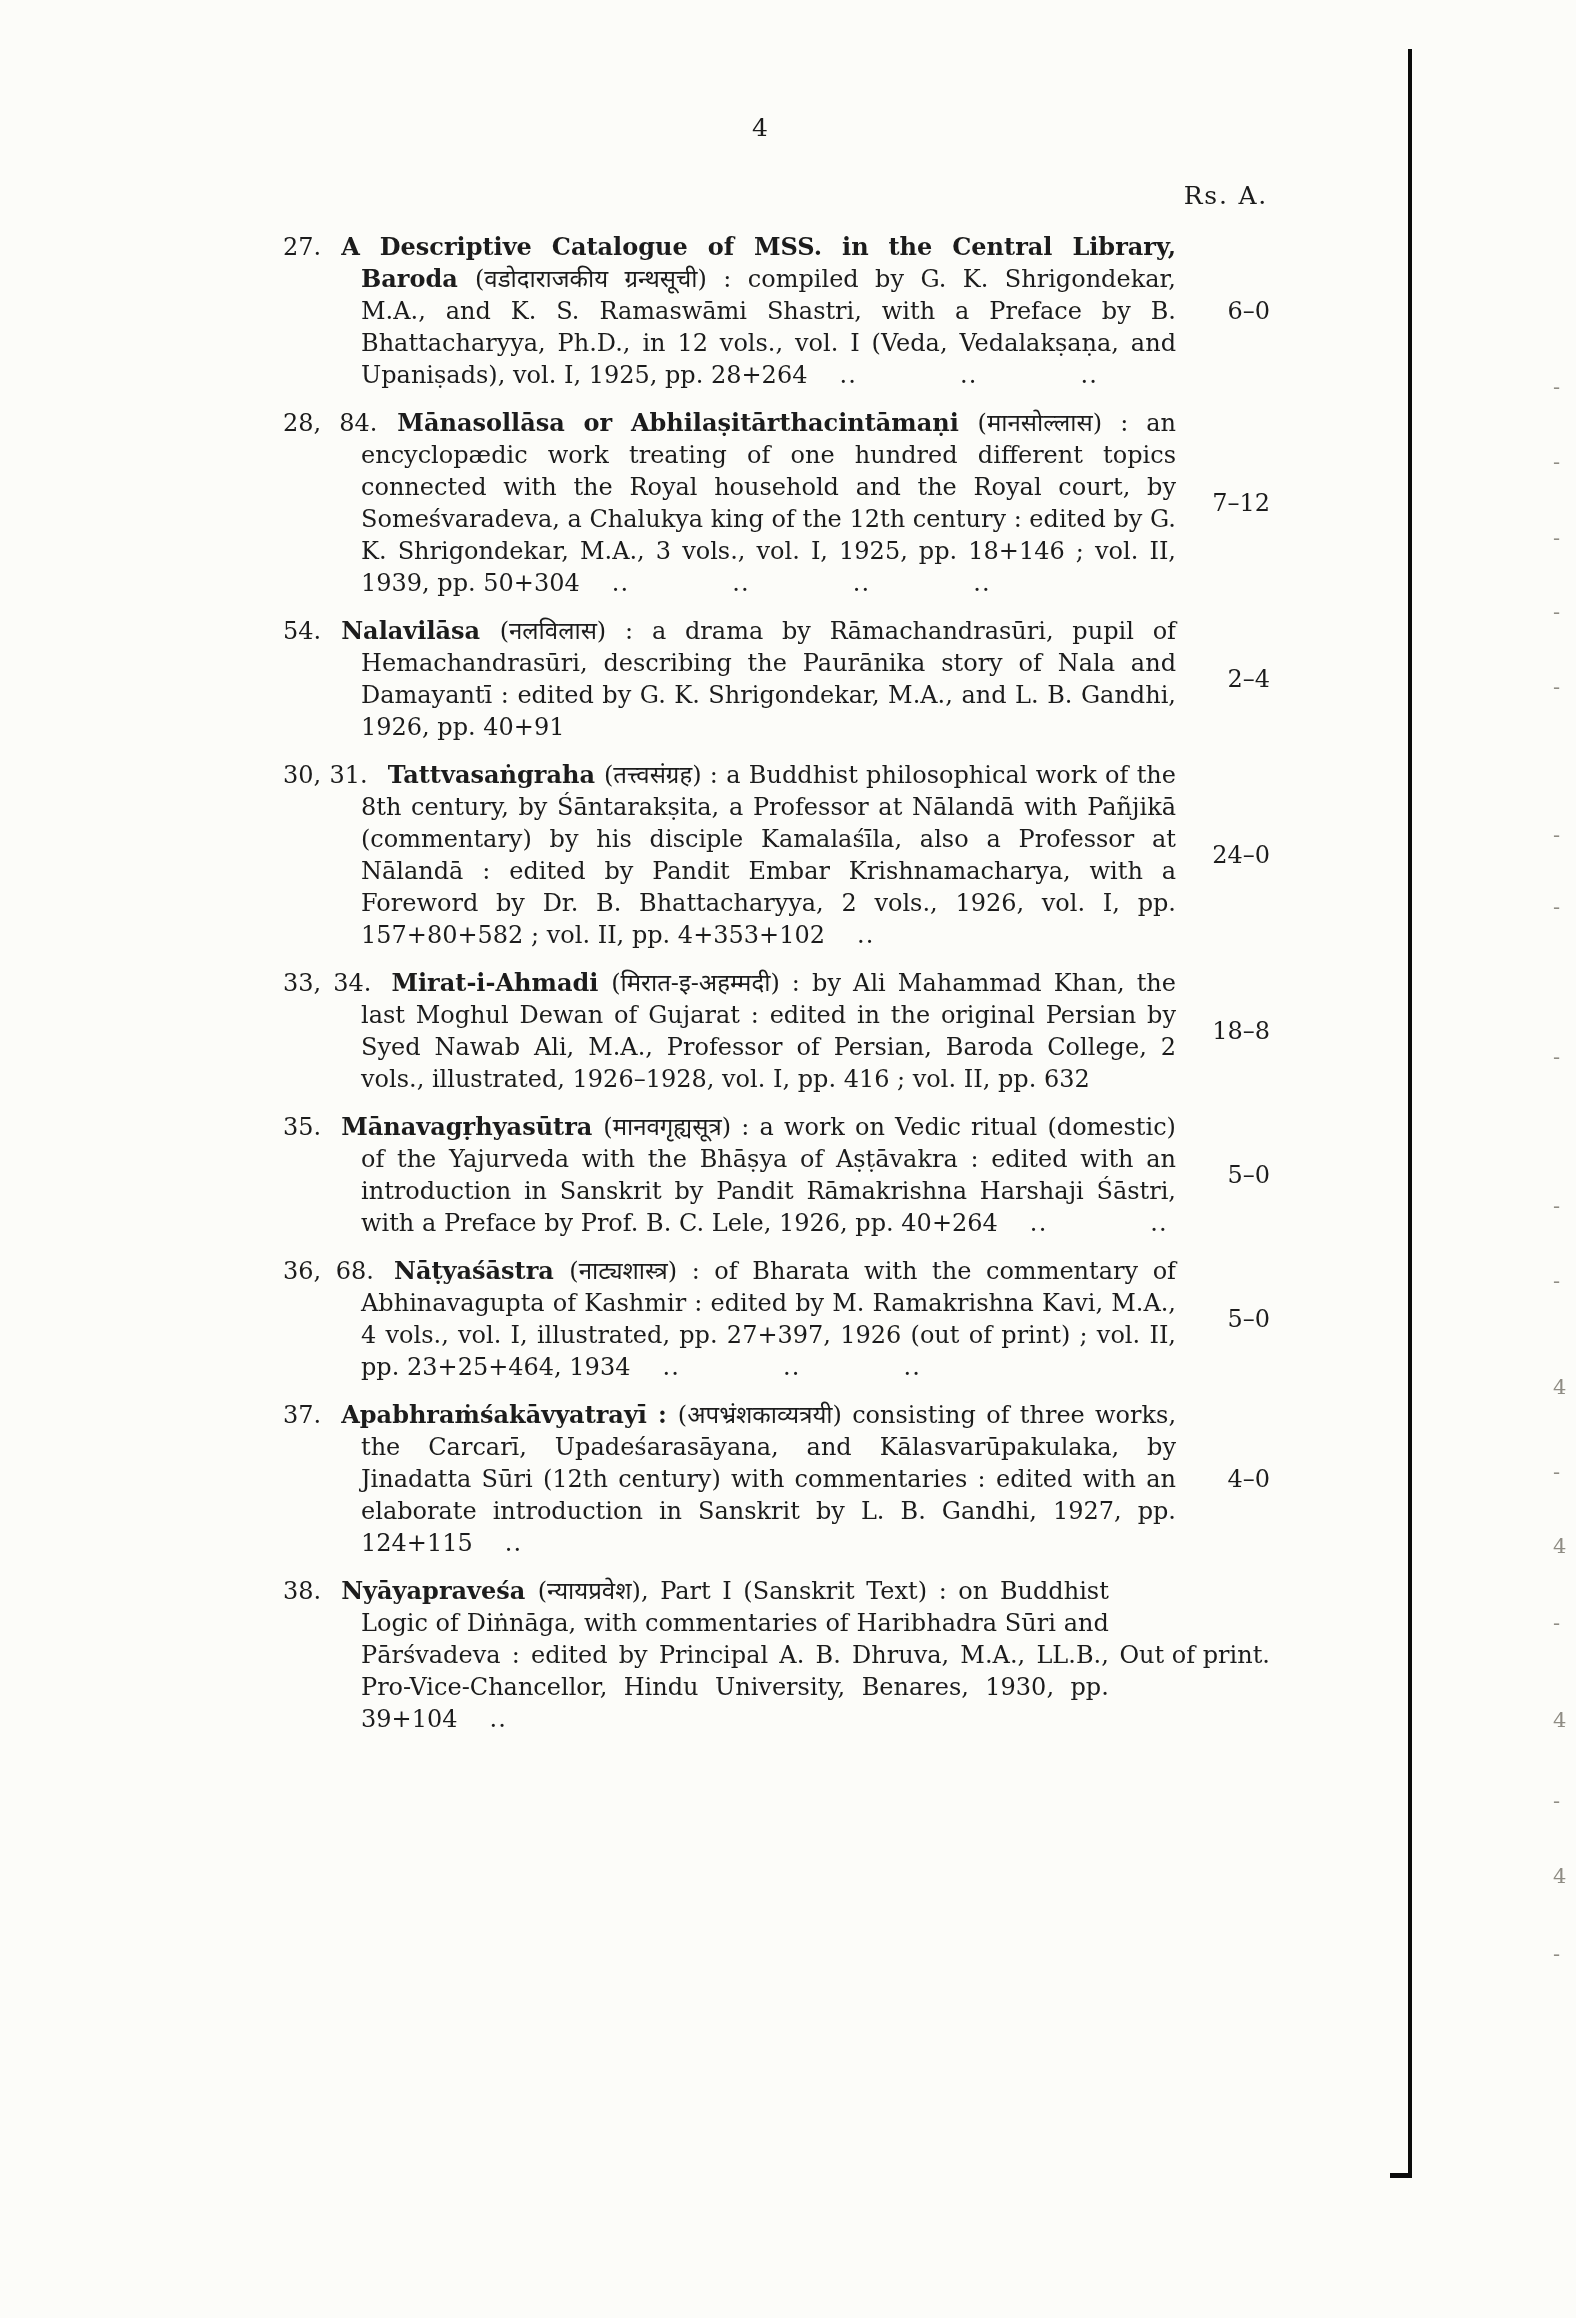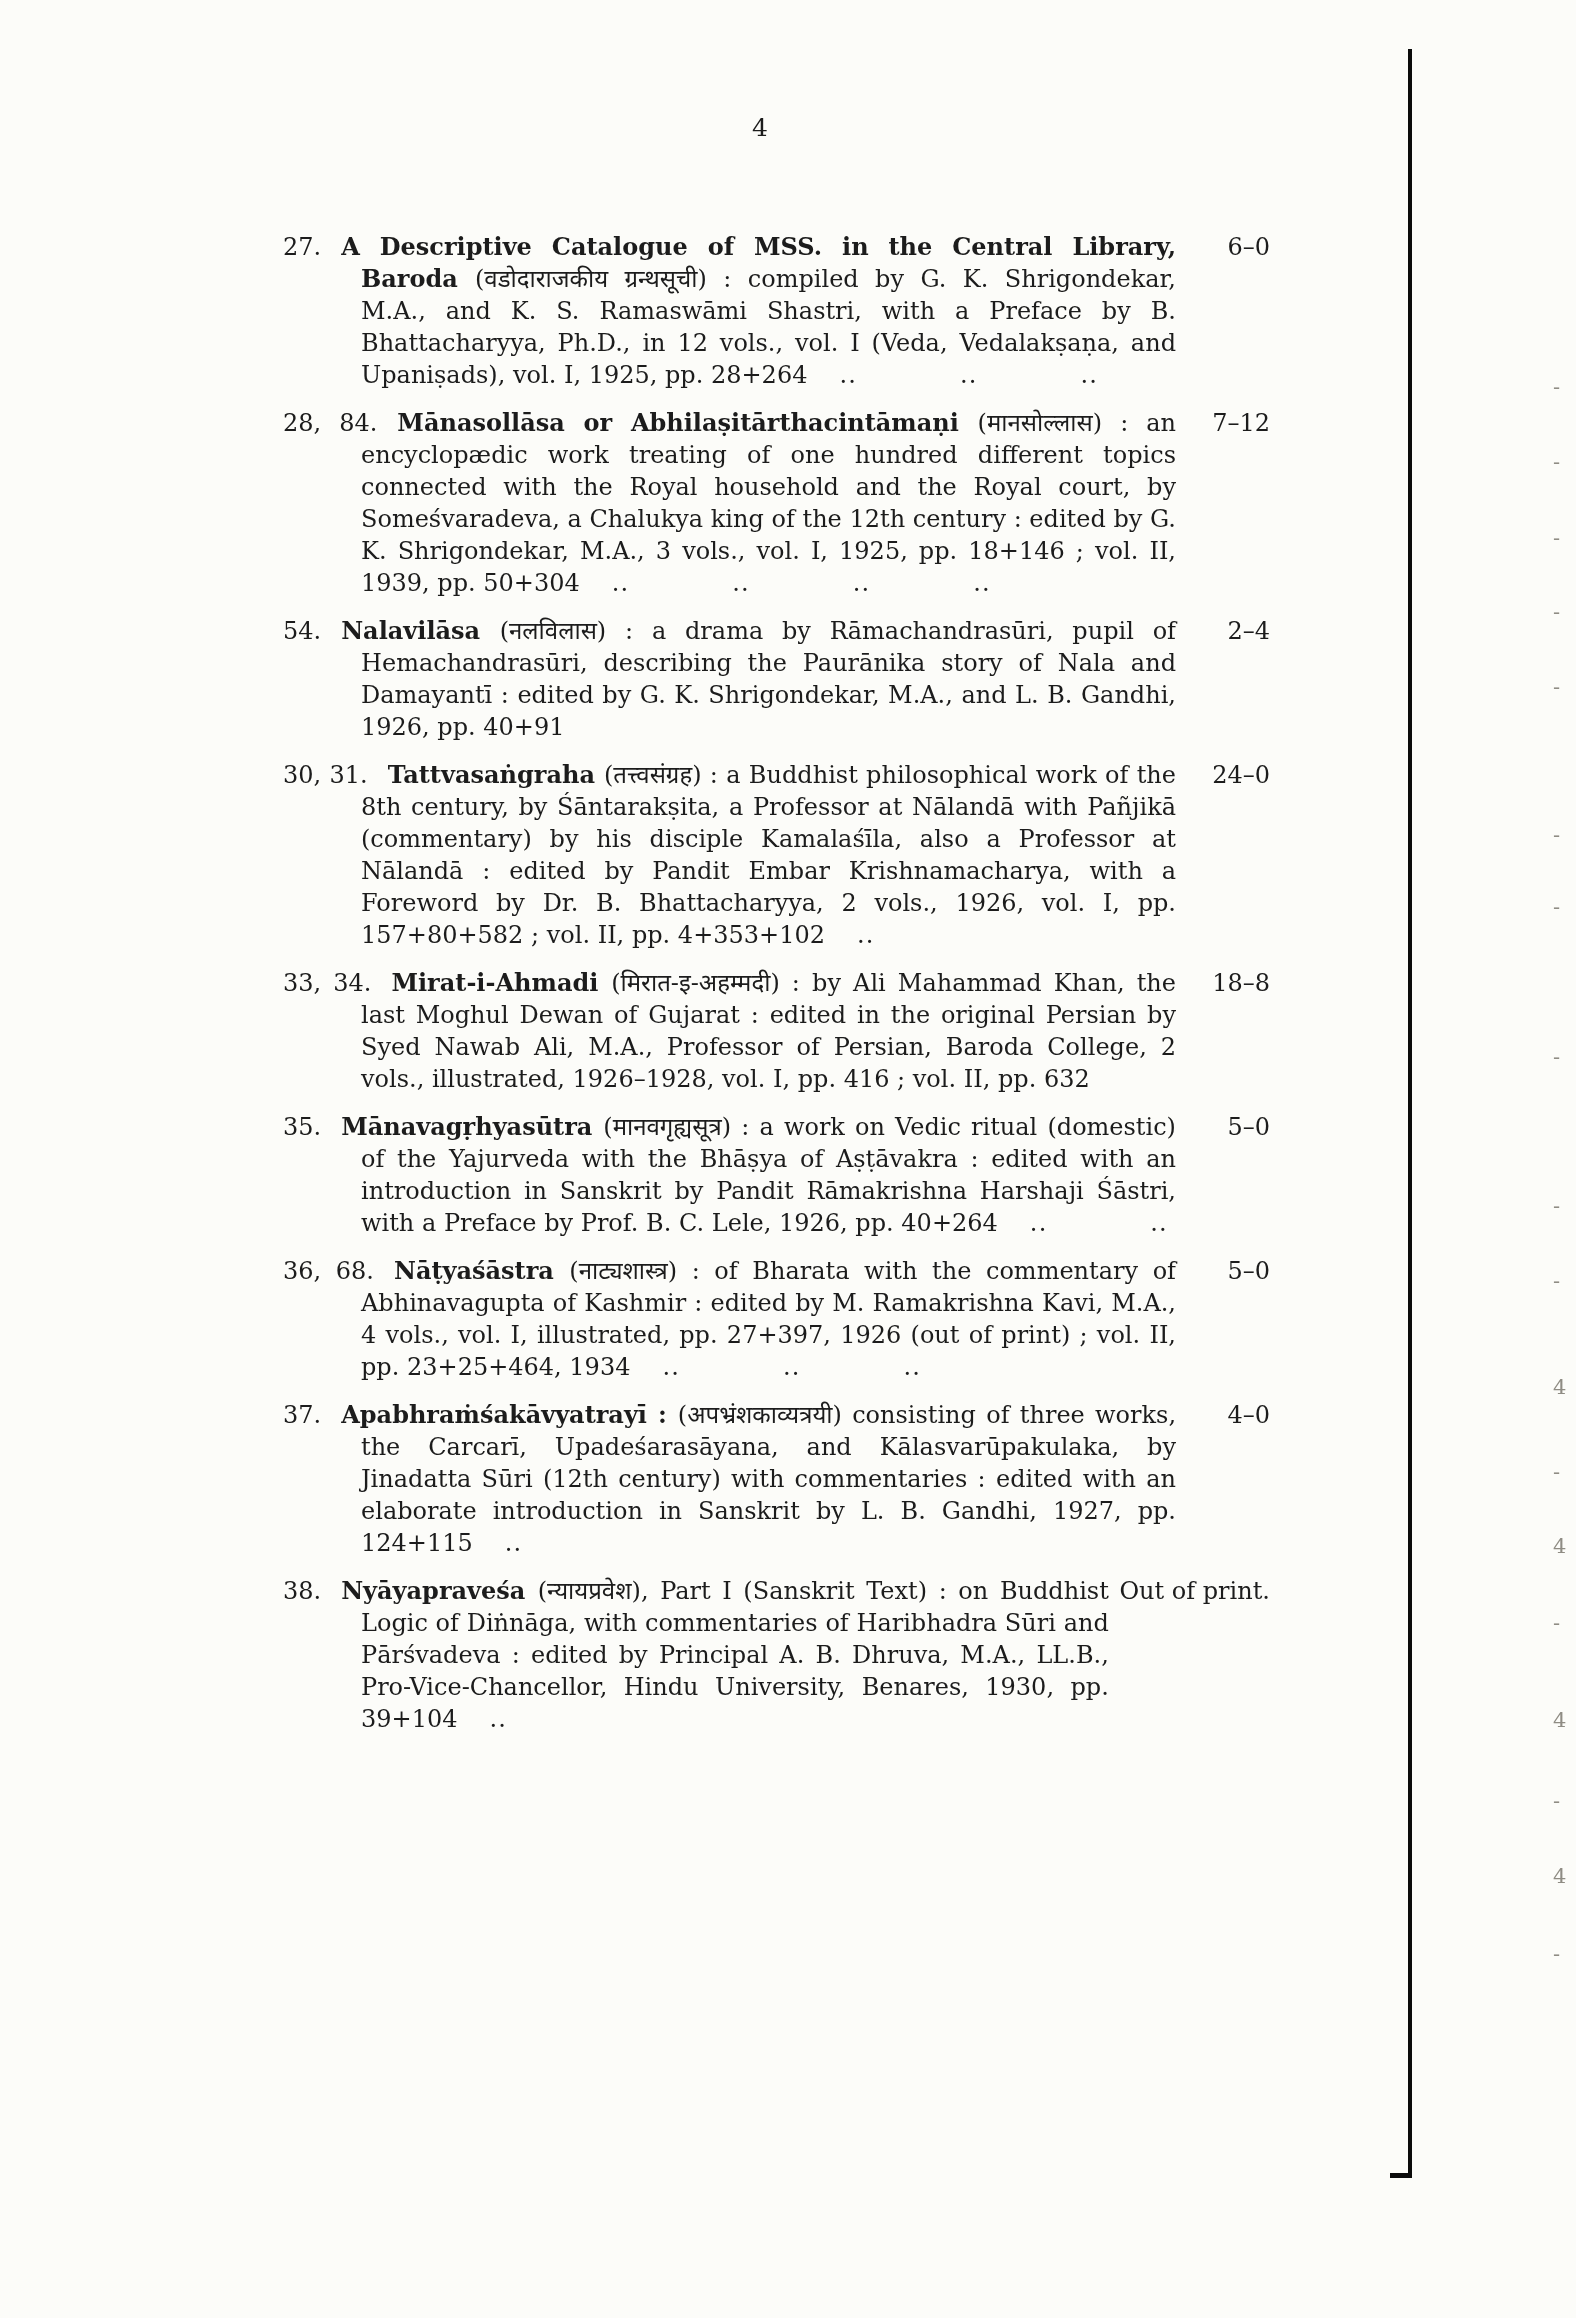--- a/index.html
+++ b/index.html
@@ -16,21 +16,21 @@
     position:absolute; top:113px; left:0; width:1520px;
     text-align:center; font-size:25px;
   }
   .price-header {
     position:absolute; top:181px; left:283px; width:985px;
     text-align:right; font-size:25px; letter-spacing:1.8px;
   }
   .entries {
     position:absolute; top:231px; left:283px; width:987px;
   }
-  .entry { display:flex; align-items:flex-start; margin-bottom:16px; }
+  .entry { display:flex; align-items:center; margin-bottom:16px; }
   .entry-text {
     flex:1 1 auto;
     font-size:24px; line-height:32px;
     text-align:justify;
     padding-left:78px; text-indent:-78px;
   }
   .entry-number { margin-right:20px; white-space:nowrap; }
   .seg-bold { font-weight:700; }
   .seg-italic { }
   .seg-regular { font-weight:400; }
@@ -54,20 +54,21 @@
     font-family:"DejaVu Serif","Liberation Serif",serif;
   }
 </style>
 </head>
 <body>
 
 <div class="page">
 
   <div class="page-number">4</div>
 
+  <div class="price-header">Rs. A.</div>
 
   <div class="entries" id="entries">
       <div class="entry">
         <div class="entry-text"><span class="entry-number">27.</span><span class="seg-bold">A Descriptive Catalogue of MSS. in the Central Library, Baroda </span><span class="seg-regular">(वडोदाराजकीय ग्रन्थसूची) : compiled by G. K. Shrigondekar, M.A., and K. S. Ramaswāmi Shastri, with a Preface by B. Bhattacharyya, Ph.D., in 12 vols., vol. I (Veda, Vedalakṣaṇa, and Upaniṣads), vol. I, 1925, pp. 28+264</span><span class="leader">.. .. ..</span></div>
         <div class="entry-price">6–0</div>
       </div>
       <div class="entry">
         <div class="entry-text"><span class="entry-number">28, 84.</span><span class="seg-bold">Mānasollāsa or Abhilaṣitārthacintāmaṇi </span><span class="seg-regular">(मानसोल्लास) : an encyclopædic work treating of one hundred different topics connected with the Royal household and the Royal court, by Someśvaradeva, a Chalukya king of the 12th century : edited by G. K. Shrigondekar, M.A., 3 vols., vol. I, 1925, pp. 18+146 ; vol. II, 1939, pp. 50+304</span><span class="leader">.. .. .. ..</span></div>
         <div class="entry-price">7–12</div>
       </div>

